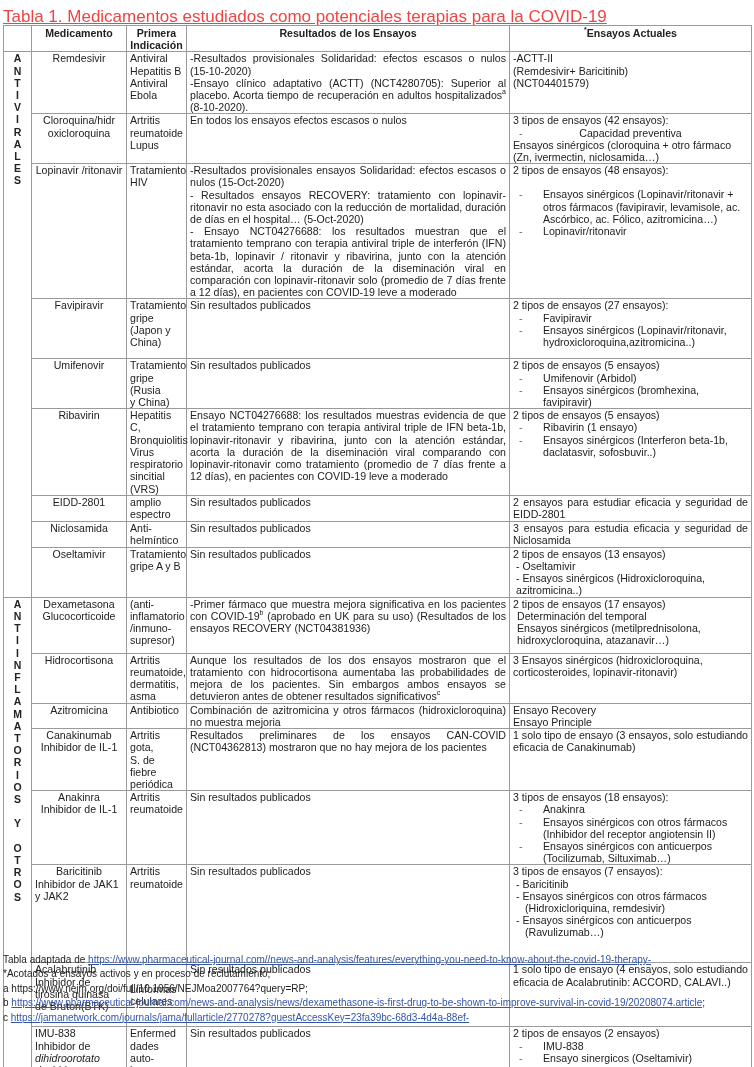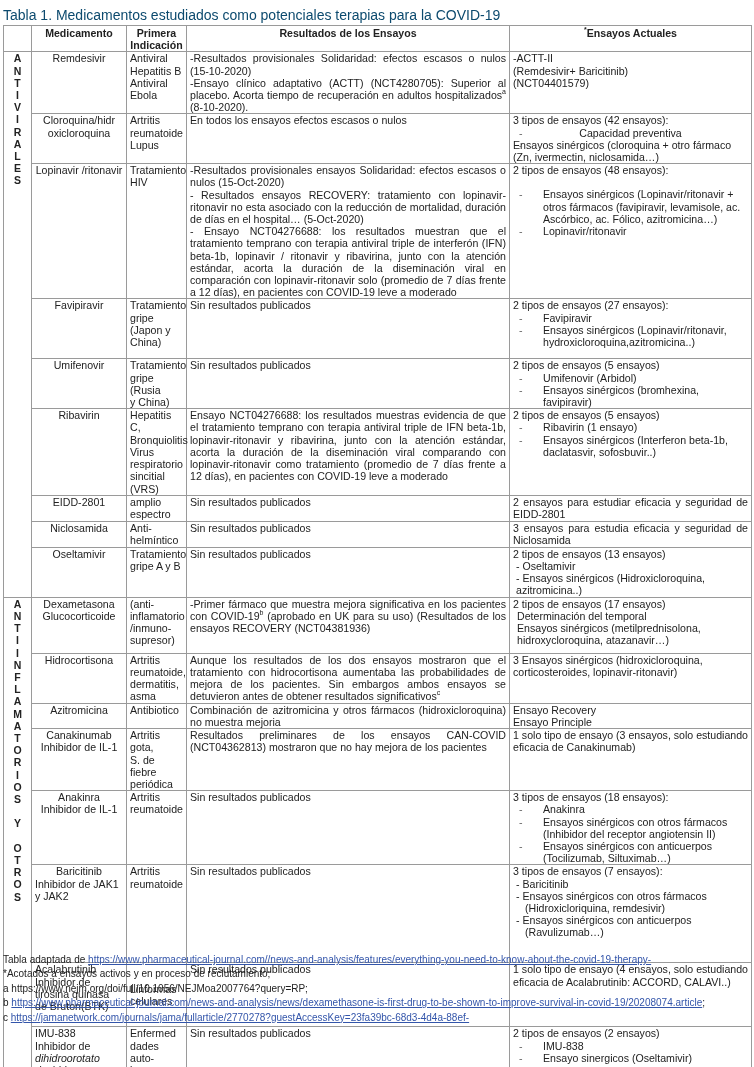--- a/index.html
+++ b/index.html
@@ -1,17 +1,17 @@
 <!DOCTYPE html>
 <html><head>
 <meta charset="utf-8">
 <style>
   html, body { margin: 0; padding: 0; background: #ffffff; }
   body { width: 754px; height: 1067px; overflow: hidden; font-family: "Liberation Sans", sans-serif; color: #222; }
-  .title { position: absolute; left: 3px; top: 7px; font-size: 14px; color: #0c4a6e; white-space: nowrap; }
+  .title { position: absolute; left: 3px; top: 7px; font-size: 17px; color: #ef4444; white-space: nowrap; text-decoration: underline; }
   table.main { position: absolute; left: 3px; top: 25px; width: 748px; border-collapse: collapse; table-layout: fixed; font-size: 10.6px; line-height: 12.2px; }
   table.main td, table.main th { border: 1px solid #9a9a9a; vertical-align: top; padding: 0 3px; }
   table.main th { font-weight: bold; text-align: center; color: #222; padding-top: 1px; }
   col.c0 { width: 28px; } col.c1 { width: 95px; } col.c2 { width: 60px; } col.c3 { width: 323px; } col.c4 { width: 242px; }
   td.grp { text-align: center; vertical-align: middle; font-weight: bold; font-size: 10.5px; line-height: 12.2px; padding: 0; }
   td.grp span { display: block; }
   td.med { text-align: center; }
   td.med.left { text-align: left; }
   td.res { text-align: justify; margin-top: 32px; }
   .ital { font-style: italic; }

